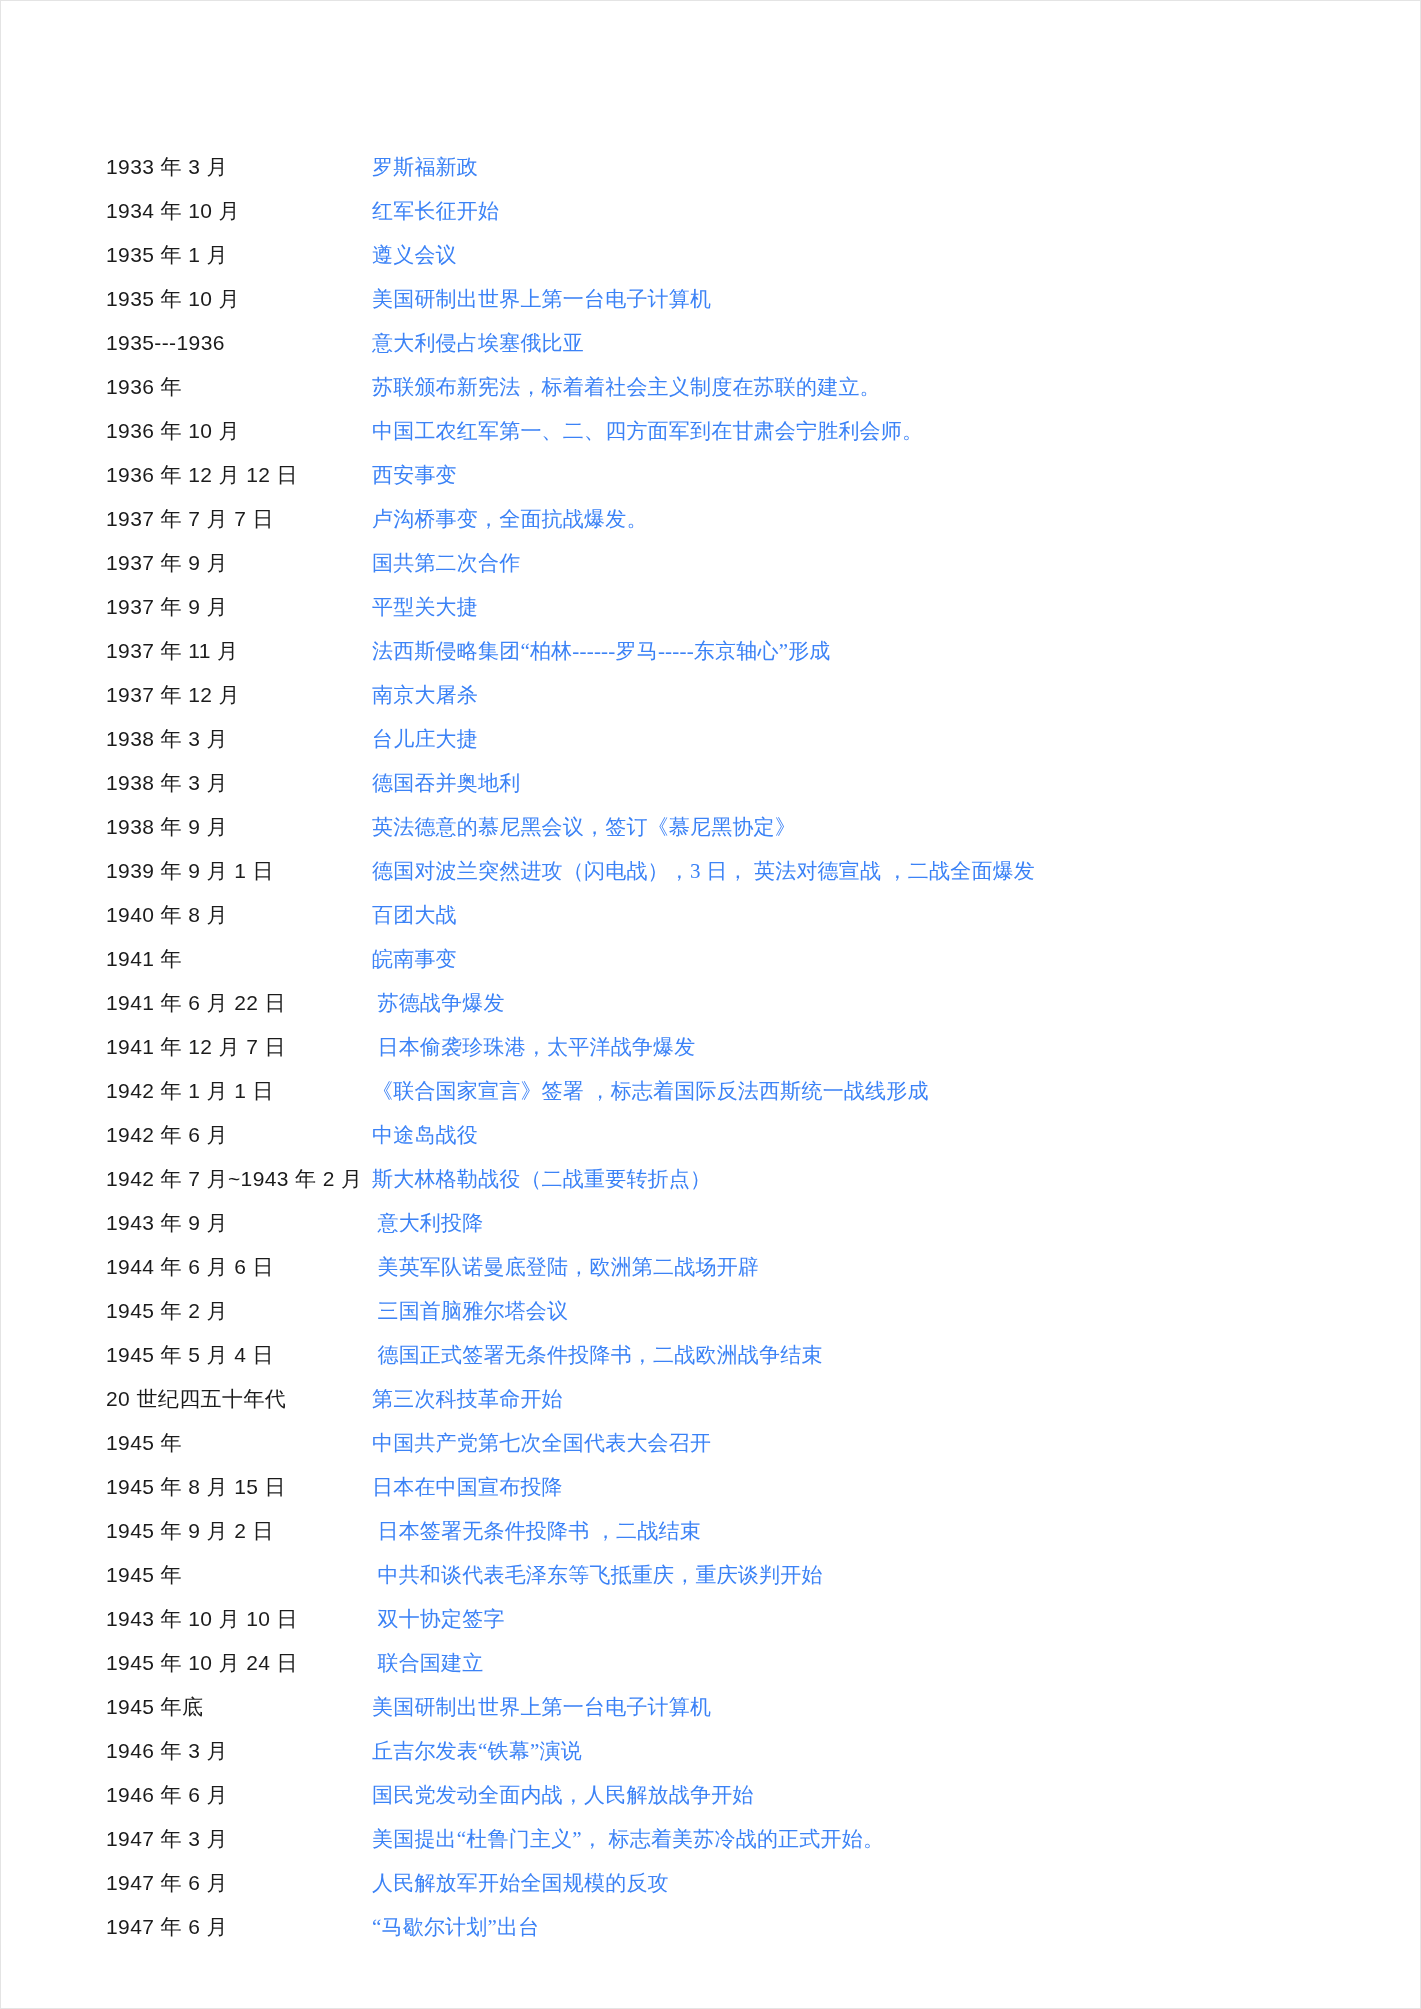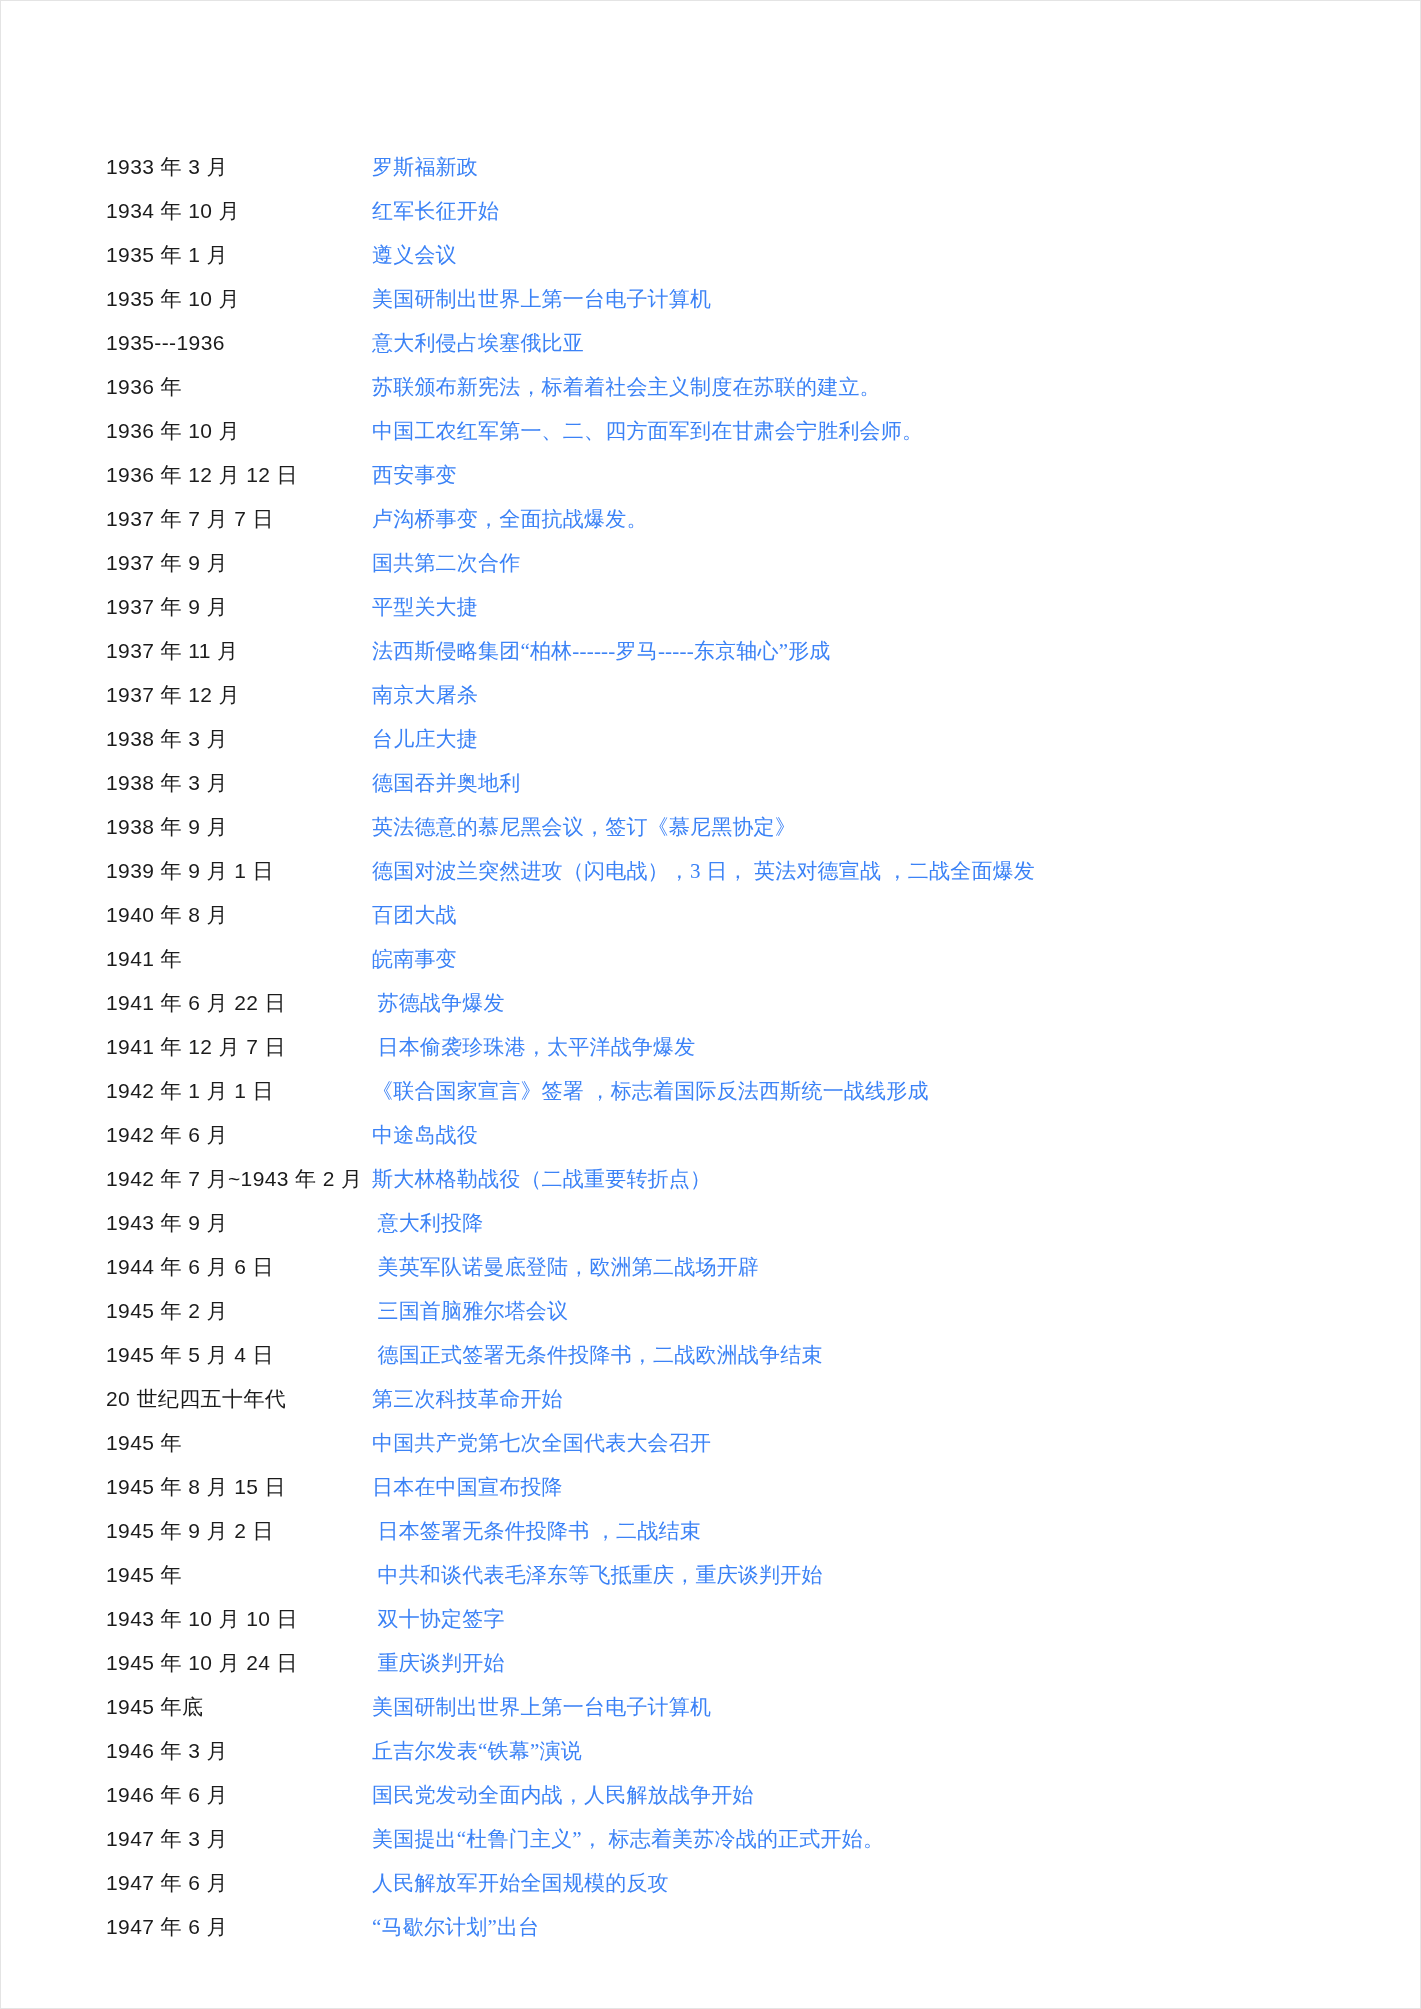--- a/index.html
+++ b/index.html
@@ -217,21 +217,21 @@
     <span class="event-cell"> 中共和谈代表毛泽东等飞抵重庆，重庆谈判开始</span>
   </div>
 
   <div class="row">
     <span class="date-cell">1943 年 10 月 10 日</span>
     <span class="event-cell"> 双十协定签字</span>
   </div>
 
   <div class="row">
     <span class="date-cell">1945 年 10 月 24 日</span>
-    <span class="event-cell"> 重庆谈判开始</span>
+    <span class="event-cell"> 联合国建立</span>
   </div>
 
   <div class="row">
     <span class="date-cell">1945 年底</span>
     <span class="event-cell">美国研制出世界上第一台电子计算机</span>
   </div>
 
   <div class="row">
     <span class="date-cell">1946 年 3 月</span>
     <span class="event-cell">丘吉尔发表“铁幕”演说</span>

